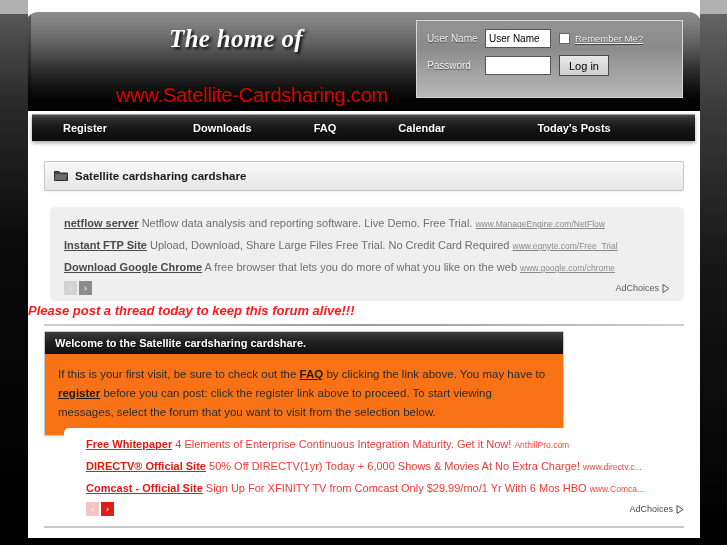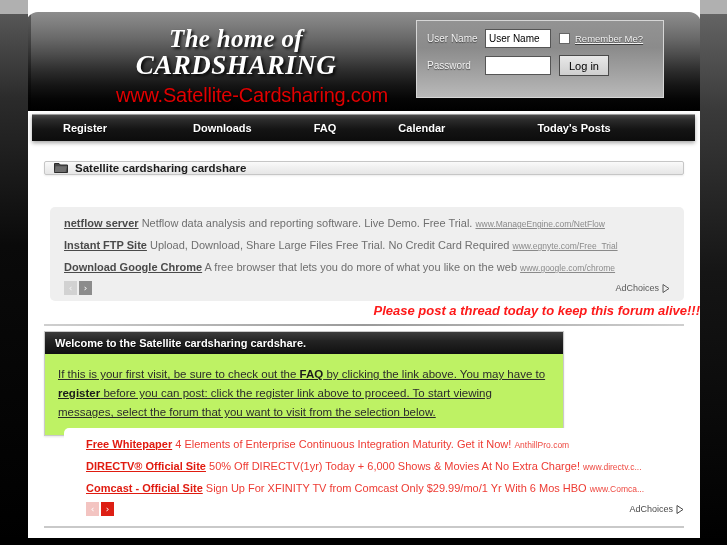--- a/index.html
+++ b/index.html
@@ -75,21 +75,21 @@
     font-family: "Liberation Sans", sans-serif;
     font-size: 20px; font-weight: 400;
     color: #e00000;
     text-shadow: 1px 1px 2px rgba(0,0,0,.7);
     letter-spacing: -.2px;
   }
 
   
   .loginbox {
     position: absolute; left: 390px; top: 8px;
-    width: 248px; height: 78px;
+    width: 267px; height: 78px;
     background: linear-gradient(180deg,#939393 0%,#8b8b8b 35%,#a3a3a3 70%,#b9b9b9 100%);
     border: 1px solid #d6d6d6;
     padding: 8px 10px 0 10px;
   }
   .login-row { display: flex; align-items: center; margin-bottom: 7px; }
   .login-label {
     font-size: 10px; color: #f2f2f2; width: 58px;
     text-shadow: 0 1px 1px rgba(0,0,0,.55);
   }
   .login-input {
@@ -141,25 +141,25 @@
   .content {
     position: absolute; left: 28px; top: 141px;
     width: 672px; height: 397px;
     background: #fff;
     z-index: 4;
   }
 
   
   .forumbar {
     position: absolute; left: 16px; top: 20px;
-    width: 640px; height: 14px;
+    width: 640px; height: 30px;
     background: linear-gradient(180deg,#fafafa 0%,#efefef 50%,#e6e6e6 100%);
     border: 1px solid #c6c6c6;
     border-radius: 2px;
-    display: flex; align-items: flex-start;
+    display: flex; align-items: center;
     padding-left: 9px;
     box-shadow: 0 1px 2px rgba(0,0,0,.08);
   }
   .folder-icon { margin-right: 7px; display:inline-block; line-height:0; }
   .forumbar-title {
     font-size: 11.5px; font-weight: bold; color: #1b1b1b;
   }
 
   
   .adblock {
@@ -205,21 +205,21 @@
   .adblock.red .arrow-next { background: #dd1f14; }
   .adchoices {
     font-size: 9px; color: #5a5a5a; cursor: pointer;
     display:flex; align-items:center; gap:3px;
   }
   .adblock.red .adchoices { color: #4a4a4a; }
 
   
   .announce {
     position: absolute; left: 0; top: 162px; width: 672px;
-    text-align: right;
+    text-align: left;
     font-size: 13px; font-weight: bold; font-style: italic;
     color: #fd1a1a;
     font-family: "Liberation Sans", sans-serif;
   }
   .announce-rule {
     position: absolute; left: 16px; top: 183px; width: 640px; height: 2px;
     background: linear-gradient(90deg,#cfcfcf,#9a9a9a,#cfcfcf);
   }
 
   
@@ -232,22 +232,21 @@
   .welcome-head {
     height: 22px;
     background: linear-gradient(180deg,#3d3d3d 0%,#232323 40%,#101010 100%);
     color: #fff; font-size: 11px; font-weight: bold;
     display: flex; align-items: center; padding-left: 10px;
     text-shadow: 0 1px 1px rgba(0,0,0,.8);
   }
   .welcome-body {
     padding: 11px 13px 13px 13px;
     font-size: 11.5px; line-height: 19px; color: #2b2b2b;
-    background: #bef264;
-    text-decoration: underline;
+    background: #f97316;
   }
   .welcome-body a {
     color: #1b1b1b; font-weight: bold;
     text-decoration: underline; cursor: pointer;
   }
 
   .bottom-rule {
     position: absolute; left: 16px; top: 385px; width: 640px; height: 2px;
     background: #c9c9c9;
   }
@@ -260,21 +259,20 @@
   <div class="frame-left"></div>
   <div class="frame-left-top"></div>
   <div class="frame-right"></div>
   <div class="frame-right-top"></div>
 
   <div class="header">
     <div class="header-notch"></div>
 
     <div class="banner-text">
       <div class="banner-line1">The home of</div>
-      <div class="banner-line2">CARDSHARING</div>
     </div>
     <div class="banner-url">www.Satellite-Cardsharing.com</div>
 
     <div class="loginbox">
       <div class="login-row">
         <span class="login-label">User Name</span>
         <input class="login-input" type="text" value="User Name" style="">
         <span class="remember-wrap">
           <span class="remember-box"></span>
           <span class="remember-label">Remember Me?</span>

